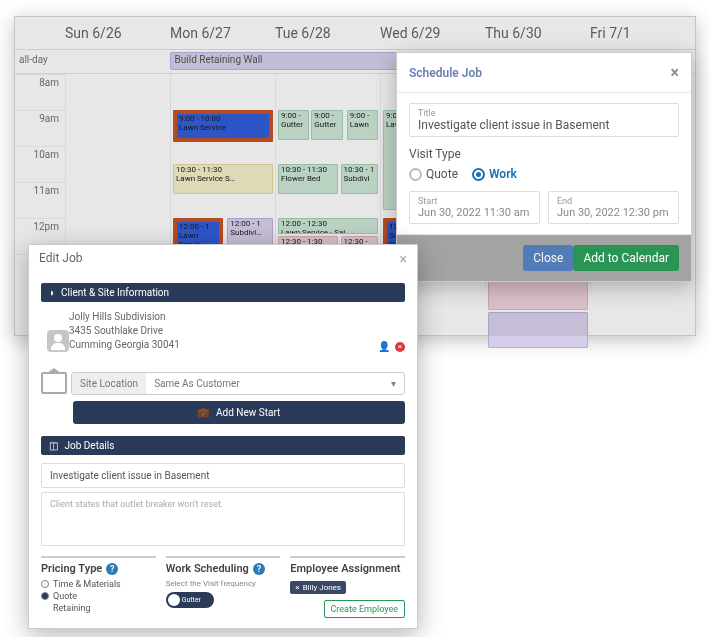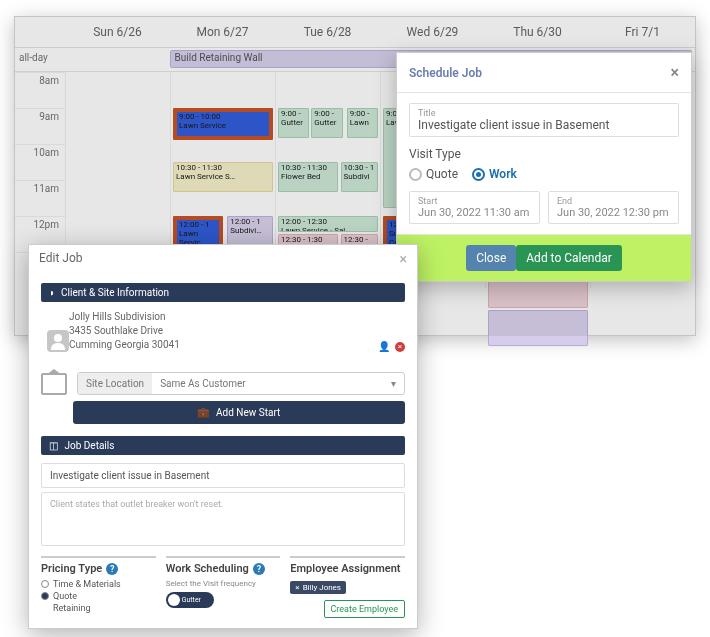--- a/index.html
+++ b/index.html
@@ -1,20 +1,20 @@
 <!DOCTYPE html>
 <html><head>
 <meta charset="utf-8">
 <style>
 *{box-sizing:border-box;margin:0;padding:0;font-family:-apple-system,BlinkMacSystemFont,"Segoe UI",Roboto,Arial,sans-serif}
 body{background:#fff;width:710px;height:637px;position:relative;overflow:hidden}
 .calendar{position:absolute;left:14px;top:16px;right:14px;height:320px;background:#fff;border:1px solid #d5d5d5;box-shadow:0 4px 18px rgba(0,0,0,.25)}
 .cal-header{display:flex;border-bottom:1px solid #ddd;position:relative}
 .cal-header .gutter{width:50px}
-.day-h{flex:1;text-align:center;font-size:12px;color:#555;padding:8px 0}
+.day-h{flex:1;font-size:14px;color:#555;padding:8px 0}
 .allday-row{display:flex;height:24px;border-bottom:1px solid #e2e2e2}
 .allday-label{width:50px;font-size:10px;color:#666;padding:4px}
 .allday-track{flex:1;position:relative}
 .allday-event{position:absolute;left:16.6%;right:0.5%;top:2px;height:18px;background:#d5cce9;border:1px solid #b9a9dd;font-size:10px;color:#444;padding:1px 4px;border-radius:2px}
 .cal-body{display:flex;position:relative}
 .time-col{width:50px}
 .time-slot{height:36px;font-size:10px;color:#666;text-align:right;padding:2px 6px;border-top:1px solid #eee}
 .day-col{flex:1;border-left:1px solid #eee;position:relative}
 .ev{position:absolute;font-size:8px;padding:1px 2px;border-radius:1px;overflow:hidden;line-height:1.1}
 .ev .t{display:block}
@@ -34,38 +34,38 @@
 .radio-row{display:flex;gap:14px;margin-bottom:10px;align-items:center}
 .radio{display:flex;align-items:center;gap:4px;font-size:12px;color:#555}
 .r-circle{width:13px;height:13px;border:2px solid #bbb;border-radius:50%;display:inline-block}
 .r-on{border-color:#1a6fb0;position:relative}
 .r-on::after{content:"";position:absolute;inset:2px;background:#1a6fb0;border-radius:50%}
 .r-label.sel{color:#1a6fb0;font-weight:600}
 .dt-row{display:flex;gap:8px}
 .dt-box{flex:1;border:1px solid #ddd;border-radius:2px;padding:4px 8px}
 .dt-box label{font-size:9px;color:#999;display:block}
 .dt-box .val{font-size:11px;color:#888}
-.sm-foot{display:flex;justify-content:center;padding:10px 12px;border-top:1px solid #e5e5e5;background:#bef264}
+.sm-foot{display:flex;justify-content:flex-end;padding:10px 12px;border-top:1px solid #e5e5e5;background:#a3a3a3}
 .btn{border:none;border-radius:3px;padding:6px 10px;font-size:12px;cursor:pointer}
 .btn-close{background:#4a78b8;color:#fff;opacity:.9}
 .btn-add{background:#2a9455;color:#fff}
 .edit-modal{position:absolute;left:28px;top:244px;width:390px;background:#fff;border:1px solid #ccc;box-shadow:0 6px 24px rgba(0,0,0,.3);font-size:12px}
 .em-head{display:flex;justify-content:space-between;padding:6px 10px;color:#666;font-size:12px}
 .em-close{color:#aaa;cursor:pointer;font-size:14px}
 .section-bar{background:#2a3b59;color:#fff;font-size:10px;padding:4px 8px;display:flex;align-items:center;gap:6px;border-radius:2px}
 .em-body{padding:10px 12px}
 .client-row{display:flex;align-items:flex-end;margin:8px 0 20px 6px}
 .avatar{width:22px;height:22px;background:#c6c6c6;border-radius:4px;position:relative;margin-top:2px}
 .avatar::before{content:"";position:absolute;left:50%;top:4px;width:8px;height:8px;background:#fff;border-radius:50%;transform:translateX(-50%)}
 .avatar::after{content:"";position:absolute;left:50%;bottom:2px;width:14px;height:7px;background:#fff;border-radius:6px 6px 0 0;transform:translateX(-50%)}
 .client-text{font-size:10px;color:#666;line-height:1.4}
 .client-icons{margin-left:auto;display:flex;gap:4px;align-items:center;font-size:10px}
 .ci-pin{color:#2a3b59}
 .ci-x{width:10px;height:10px;background:#d23c3c;border-radius:50%;color:#fff;font-size:8px;text-align:center;line-height:10px}
-.site-row{display:flex;align-items:flex-end;gap:10px;margin-bottom:6px}
+.site-row{display:flex;align-items:flex-start;gap:4px;margin-bottom:6px}
 .site-icon{width:26px;height:22px;border:2px solid #aaa;border-radius:2px;position:relative}
 .site-icon::before{content:"";position:absolute;top:-6px;left:3px;right:3px;height:6px;background:#aaa;clip-path:polygon(0 100%,50% 0,100% 100%)}
 .site-select{flex:1;display:flex;border:1px solid #ccc;border-radius:3px;overflow:hidden}
 .site-select .lab{background:#eee;padding:5px 8px;font-size:10px;color:#777}
 .site-select .val{flex:1;padding:5px 8px;font-size:10px;color:#777}
 .site-select .chev{padding:5px 8px;color:#888;font-size:10px}
 .btn-newsite{background:#2a3b59;color:#fff;border:none;border-radius:3px;width:calc(100% - 32px);margin-left:32px;padding:6px;font-size:10px;cursor:pointer;display:flex;justify-content:center;gap:6px;align-items:center}
 .jd-issue{border:1px solid #ddd;border-radius:2px;padding:6px 8px;font-size:10px;color:#555;margin:8px 0 4px}
 .jd-notes{border:1px solid #ddd;border-radius:2px;padding:6px 8px;font-size:9px;color:#aaa;height:54px;margin-bottom:10px}
 .cols{display:flex;gap:10px}

